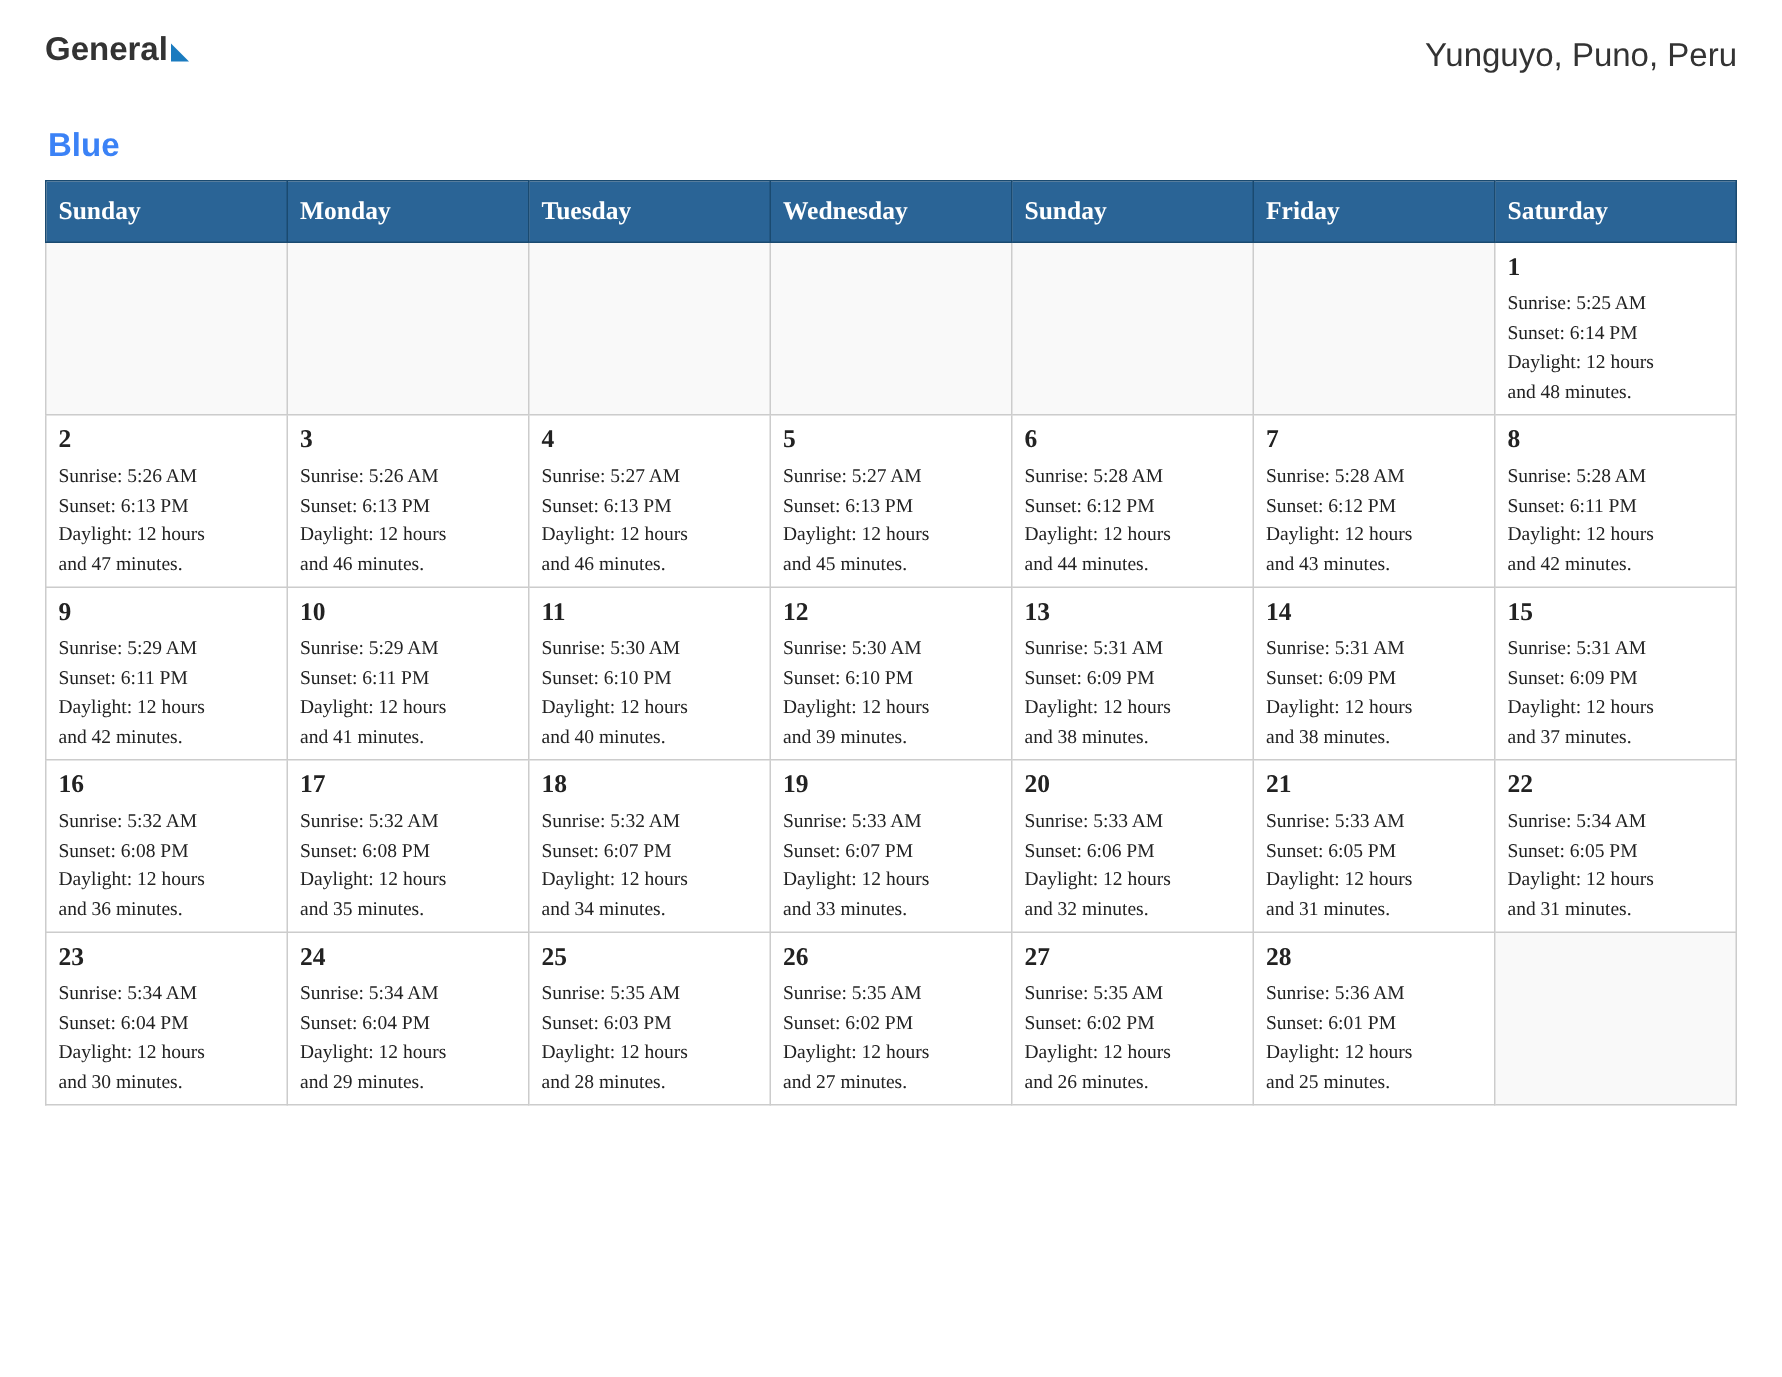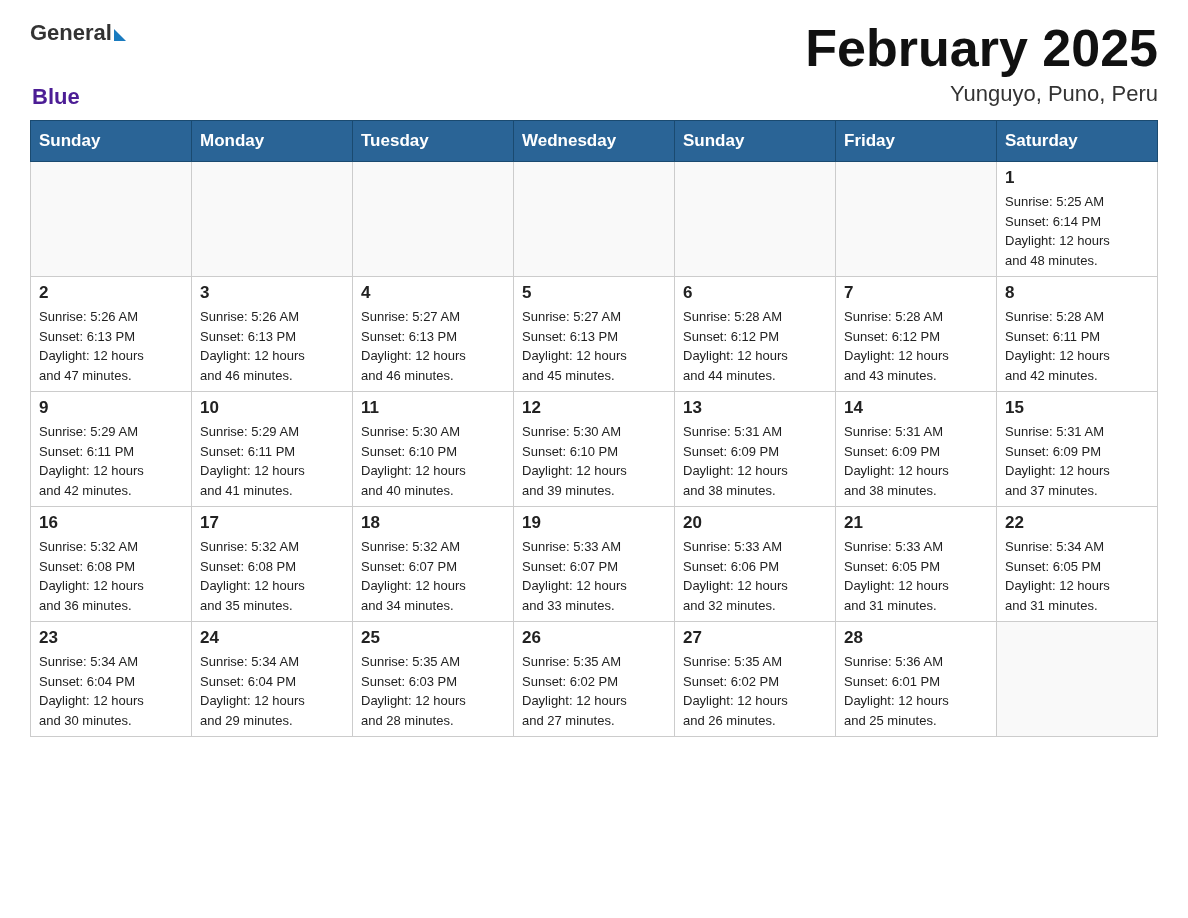--- a/index.html
+++ b/index.html
@@ -40,21 +40,21 @@
       flex-direction: column;
       gap: 38px;
     }
     .logo-line1 {
       display: flex;
       align-items: center;
     }
     .logo-line2 {
       font-size: 22px;
       font-weight: bold;
-      color: #4c1d95;
+      color: #3b82f6;
       margin-left: 2px;
     }
     .title-block {
       text-align: right;
     }
     .title-block h1 {
       font-size: 52px;
       font-weight: bold;
       color: #111;
       line-height: 1.1;
@@ -62,20 +62,21 @@
     .title-block h2 {
       font-size: 22px;
       font-weight: normal;
       color: #333;
       margin-top: 4px;
     }
     .calendar {
       width: 100%;
       border-collapse: collapse;
       margin-top: 10px;
+      font-family: Liberation Serif, serif;
     }
     .calendar thead th {
       background: #2a6496;
       color: #fff;
       padding: 10px 8px;
       font-size: 17px;
       text-align: left;
       border: 1px solid #1a4a70;
     }
     .calendar tbody td {
@@ -114,21 +115,20 @@
   <div class="logo">
     <div class="logo-block">
       <div class="logo-line1">
         <span class="logo-text-general">General</span>
         <div class="logo-arrow"></div>
       </div>
       <span class="logo-line2">Blue</span>
     </div>
   </div>
   <div class="title-block">
-    <h1>February 2025</h1>
     <h2>Yunguyo, Puno, Peru</h2>
   </div>
 </div>
 
 <table class="calendar">
   <thead>
     <tr>
     <th>Sunday</th>
         <th>Monday</th>
         <th>Tuesday</th>

